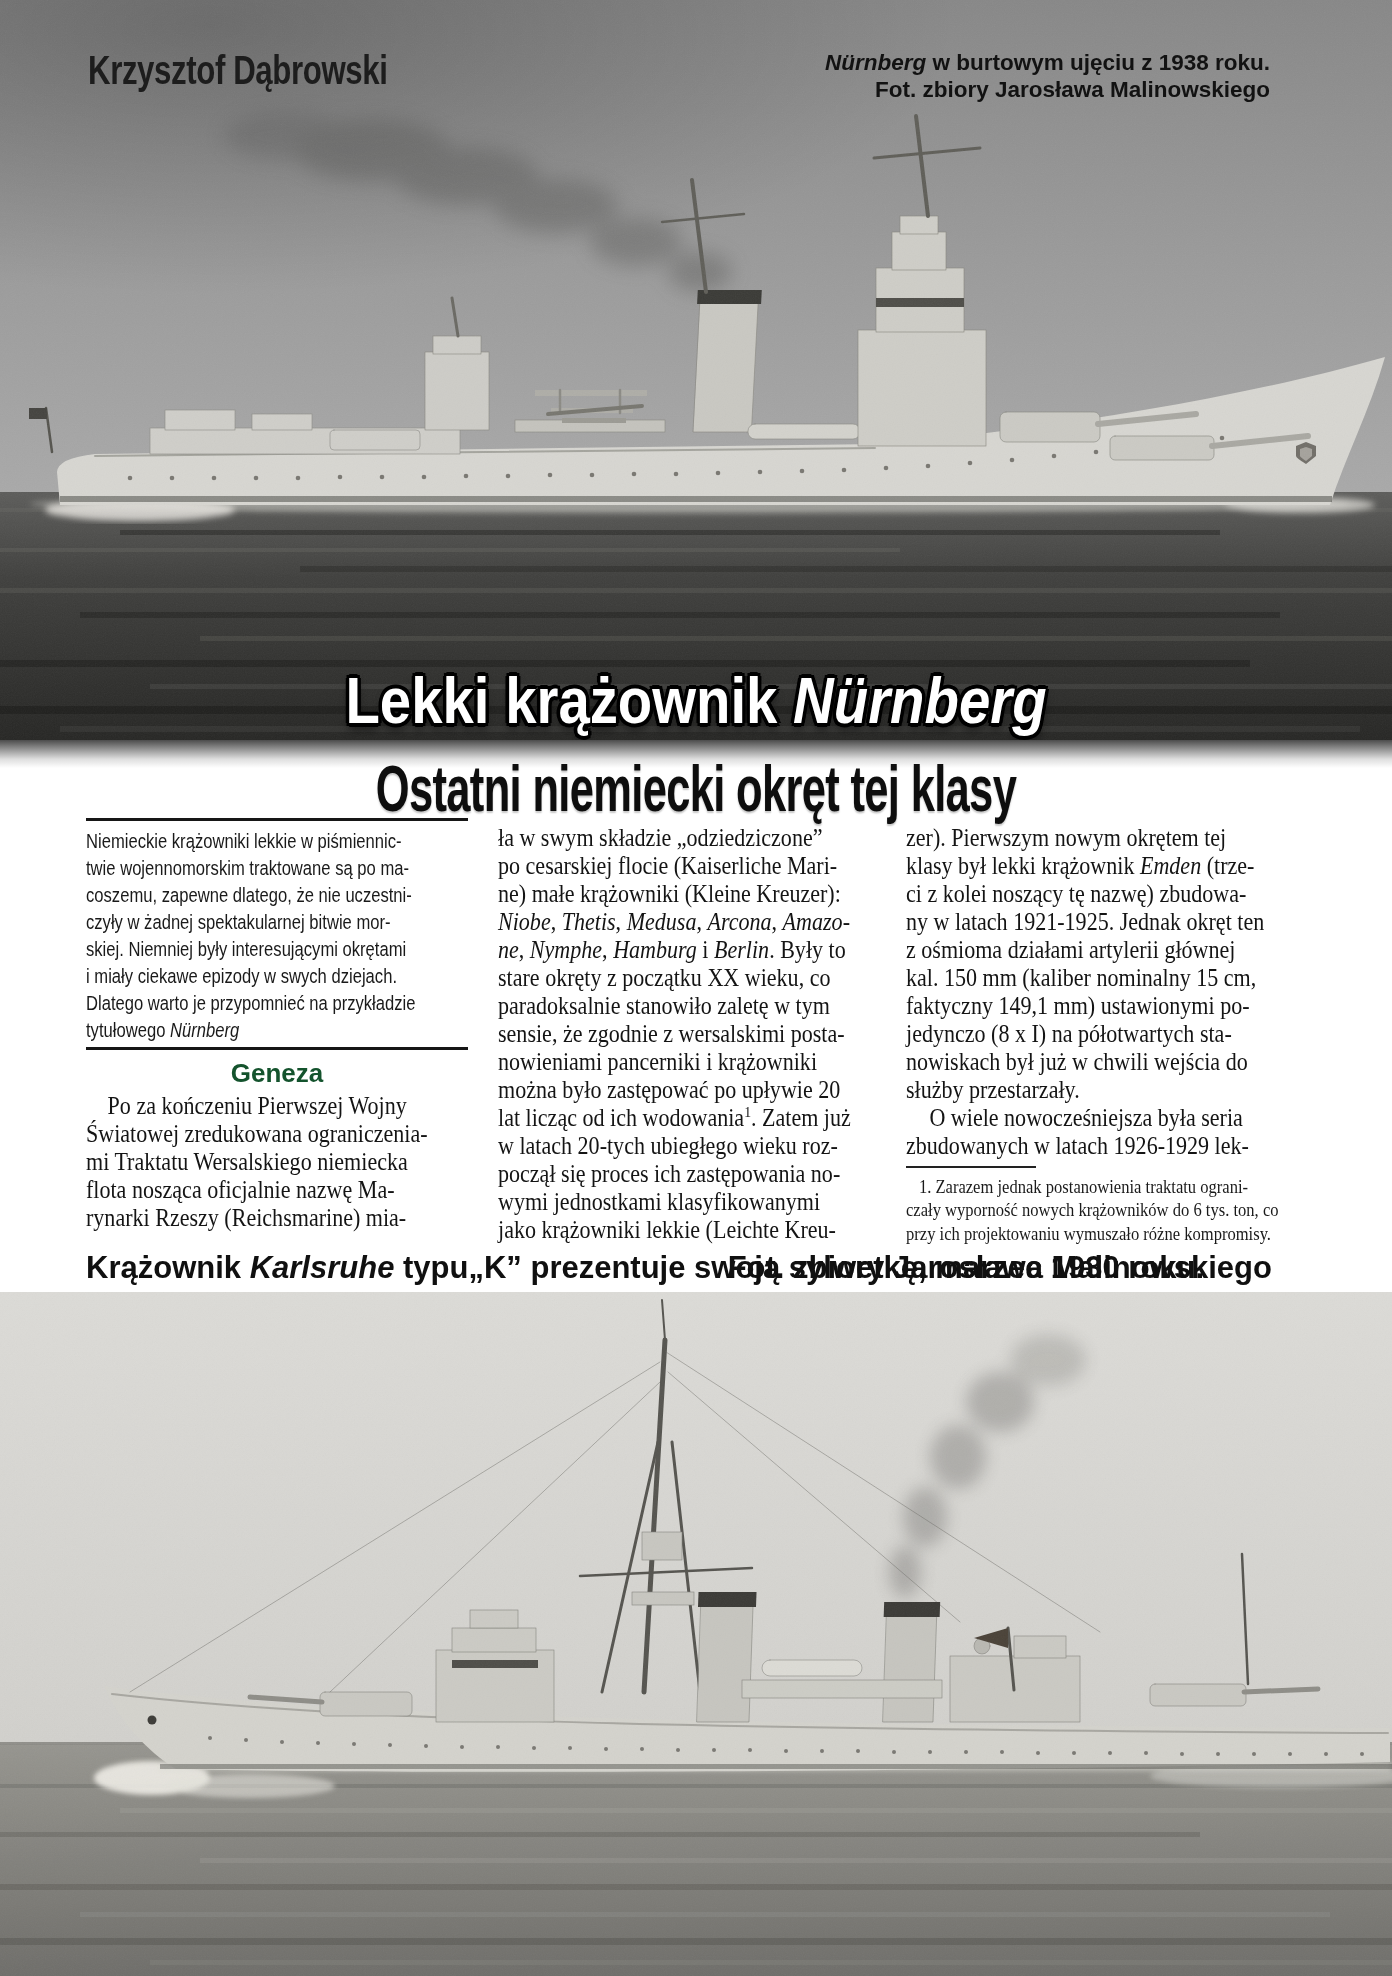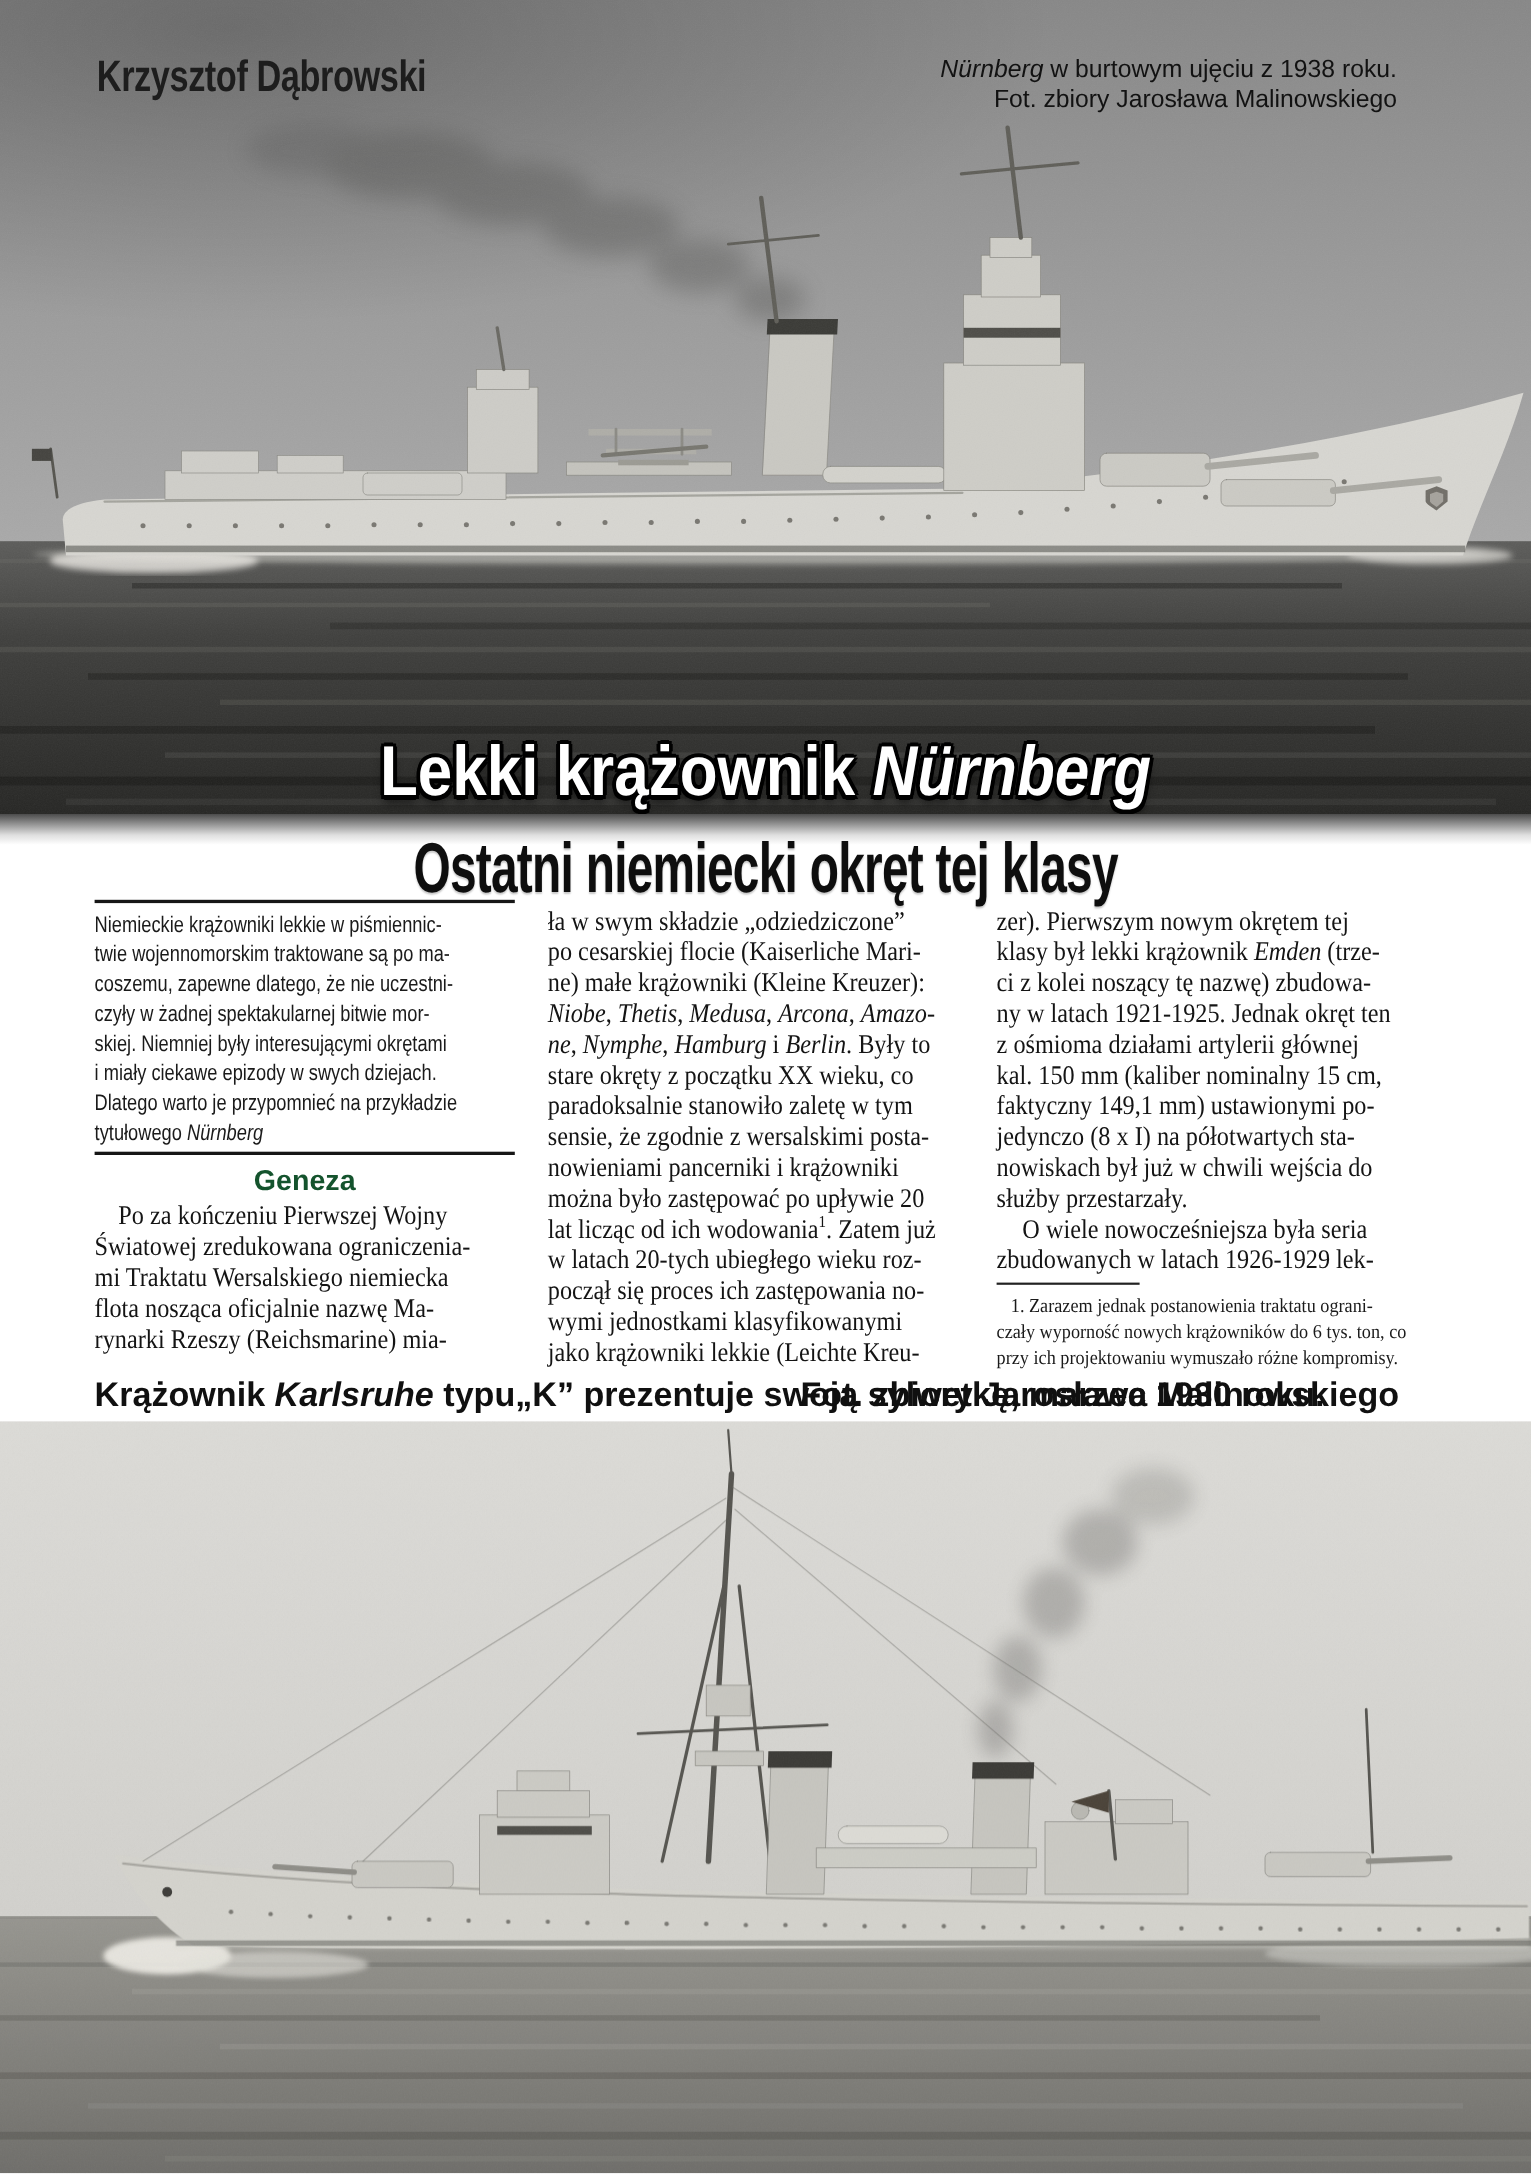--- a/index.html
+++ b/index.html
@@ -12,21 +12,21 @@
   svg{display:block;}
   i{font-style:italic;}
   sup{font-size:62%;vertical-align:super;line-height:0;}
 
   
   .author{
     left:88px;top:48px;font-size:40px;font-weight:bold;color:#1d1d1d;
     transform:scaleX(.78);transform-origin:top left;white-space:nowrap;letter-spacing:-.5px;
   }
   .topcap{
-    right:122px;top:50px;text-align:right;font-size:22.5px;font-weight:normal;
+    right:122px;top:50px;text-align:right;font-size:22.5px;font-weight:bold;
     color:#121212;line-height:26.5px;white-space:nowrap;
   }
   .hero-title{
     left:0;top:664px;width:1392px;text-align:center;
     font-size:64px;font-weight:bold;color:#ffffff;white-space:nowrap;
     transform:scaleX(.88);transform-origin:top center;
     text-shadow:
       -3px -3px 0 #000, 3px -3px 0 #000, -3px 3px 0 #000, 3px 3px 0 #000,
       -4px 0 0 #000, 4px 0 0 #000, 0 -4px 0 #000, 0 4px 0 #000,
       0 7px 9px rgba(0,0,0,.55);

